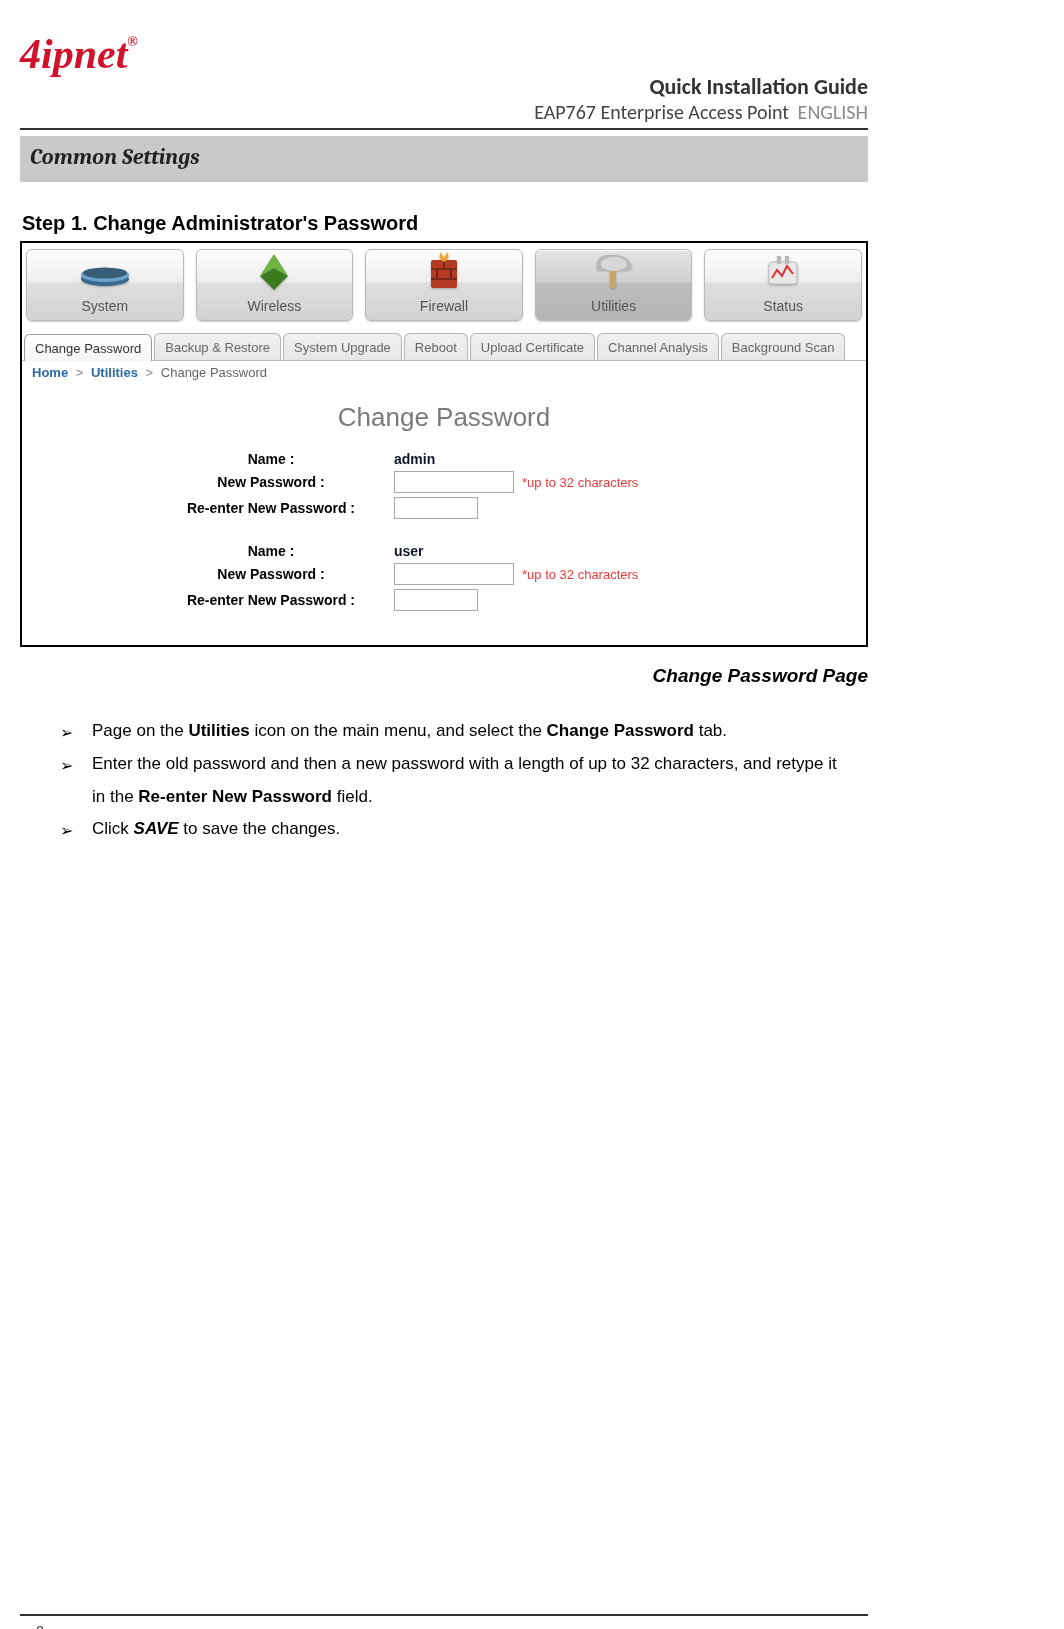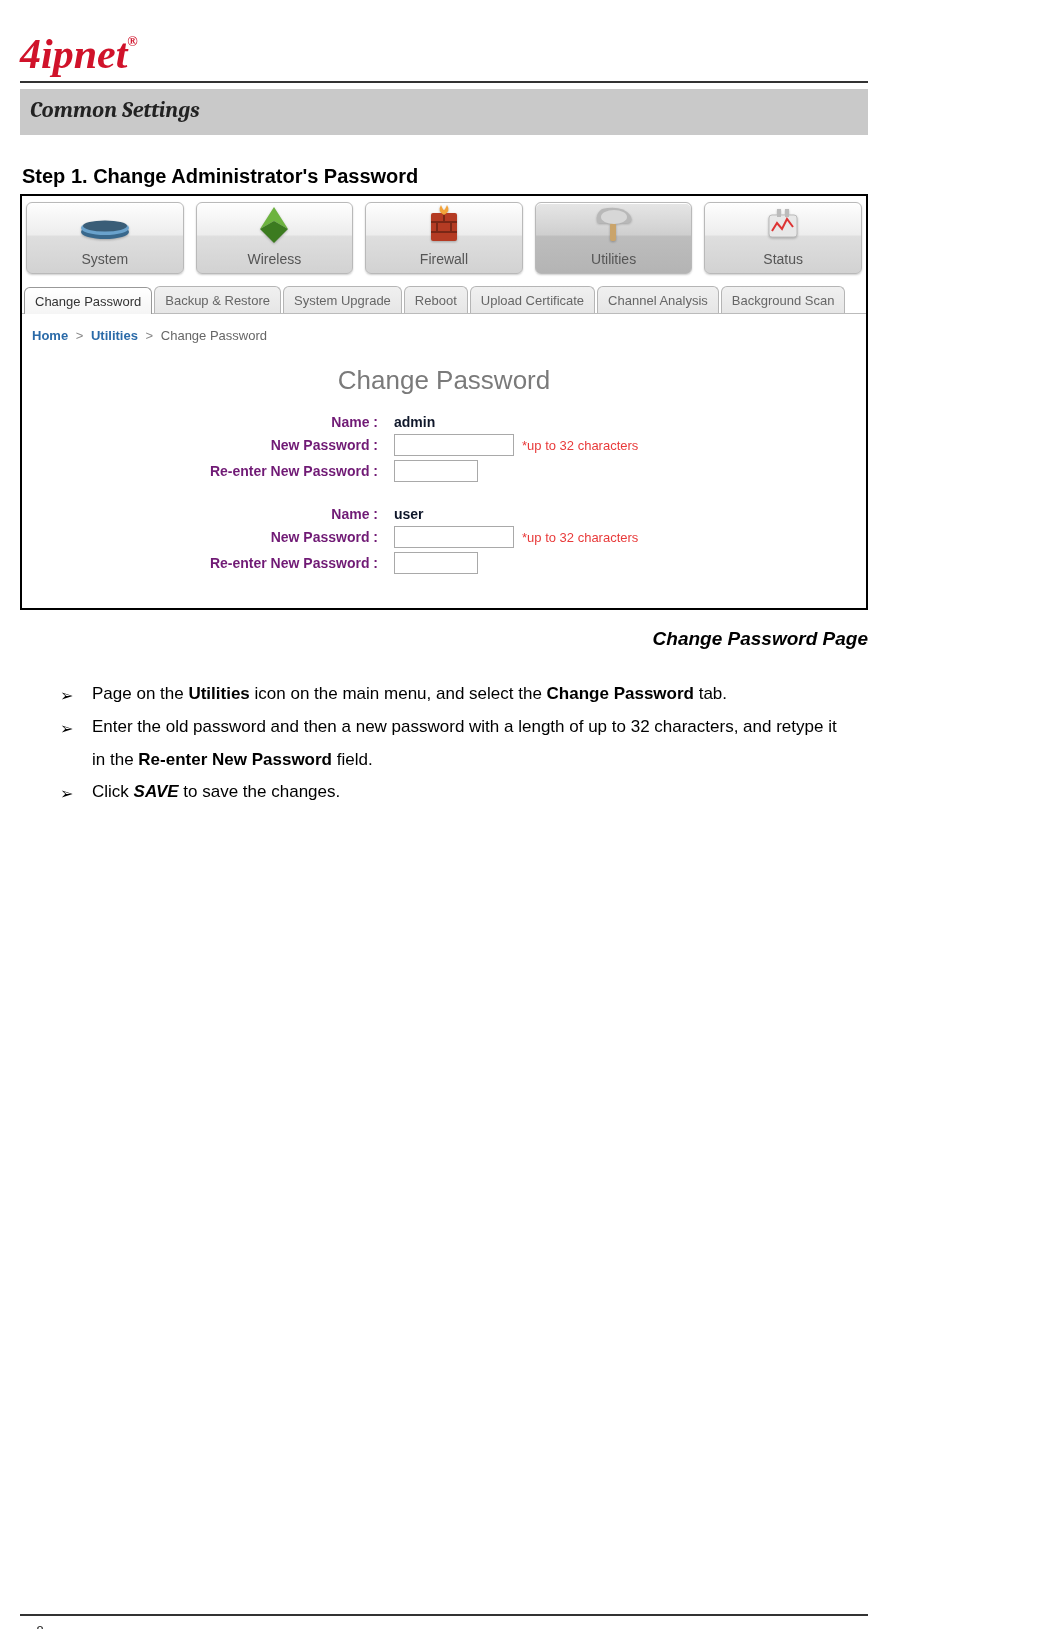--- a/index.html
+++ b/index.html
@@ -143,21 +143,21 @@
     background: linear-gradient(#ffffff, #f5f5f5);
     color: #333;
     position: relative;
     top: 1px;
     border-color: #999;
   }
 
   
   .crumbs {
     font-size: 13px;
-    padding: 14px 0 12px 10px;
+    padding: 4px 0 12px 10px;
     color: #666;
   }
   .crumbs .home { color: #2a6aa8; font-weight: 700; }
   .crumbs .util { color: #2a6aa8; font-weight: 700; }
   .crumbs .sep { color: #888; margin: 0 4px; }
 
   
   .form-wrap { padding: 10px 0 30px 0; }
   .form-title {
     text-align: center;
@@ -170,23 +170,23 @@
     margin: 0 auto;
     width: 560px;
   }
   .row {
     display: flex;
     align-items: center;
     margin: 4px 0;
   }
   .row .lbl {
     width: 230px;
-    text-align: right;
+    text-align: center;
     padding-right: 16px;
-    color: #701a75;
+    color: #000000;
     font-weight: 700;
     font-size: 14px;
   }
   .row .val {
     flex: 1;
     display: flex;
     align-items: center;
     gap: 8px;
     font-size: 14px;
   }
@@ -253,20 +253,27 @@
   .footer-row .center { flex: 0; text-align: center; min-width: 40px; color: #333; }
   .footer-row .right { flex: 1; }
 </style>
 </head>
 <body>
 
 <div class="page">
 
   <div class="brand">
     <span>4ipnet</span><sup>®</sup>
+  </div>
+  <div class="header-right">
+    <div class="qig">Quick Installation Guide</div>
+    <div class="header-sub">
+      <span>EAP767 Enterprise Access Point</span>
+      <span class="lang">ENGLISH</span>
+    </div>
   </div>
   <hr class="header-rule">
 
   <div class="section-bar">Common Settings</div>
 
   <div class="step-title">Step 1. Change Administrator's Password</div>
 
   <div class="shot">
     <div class="main-nav">
       <div class="nav-btn">

